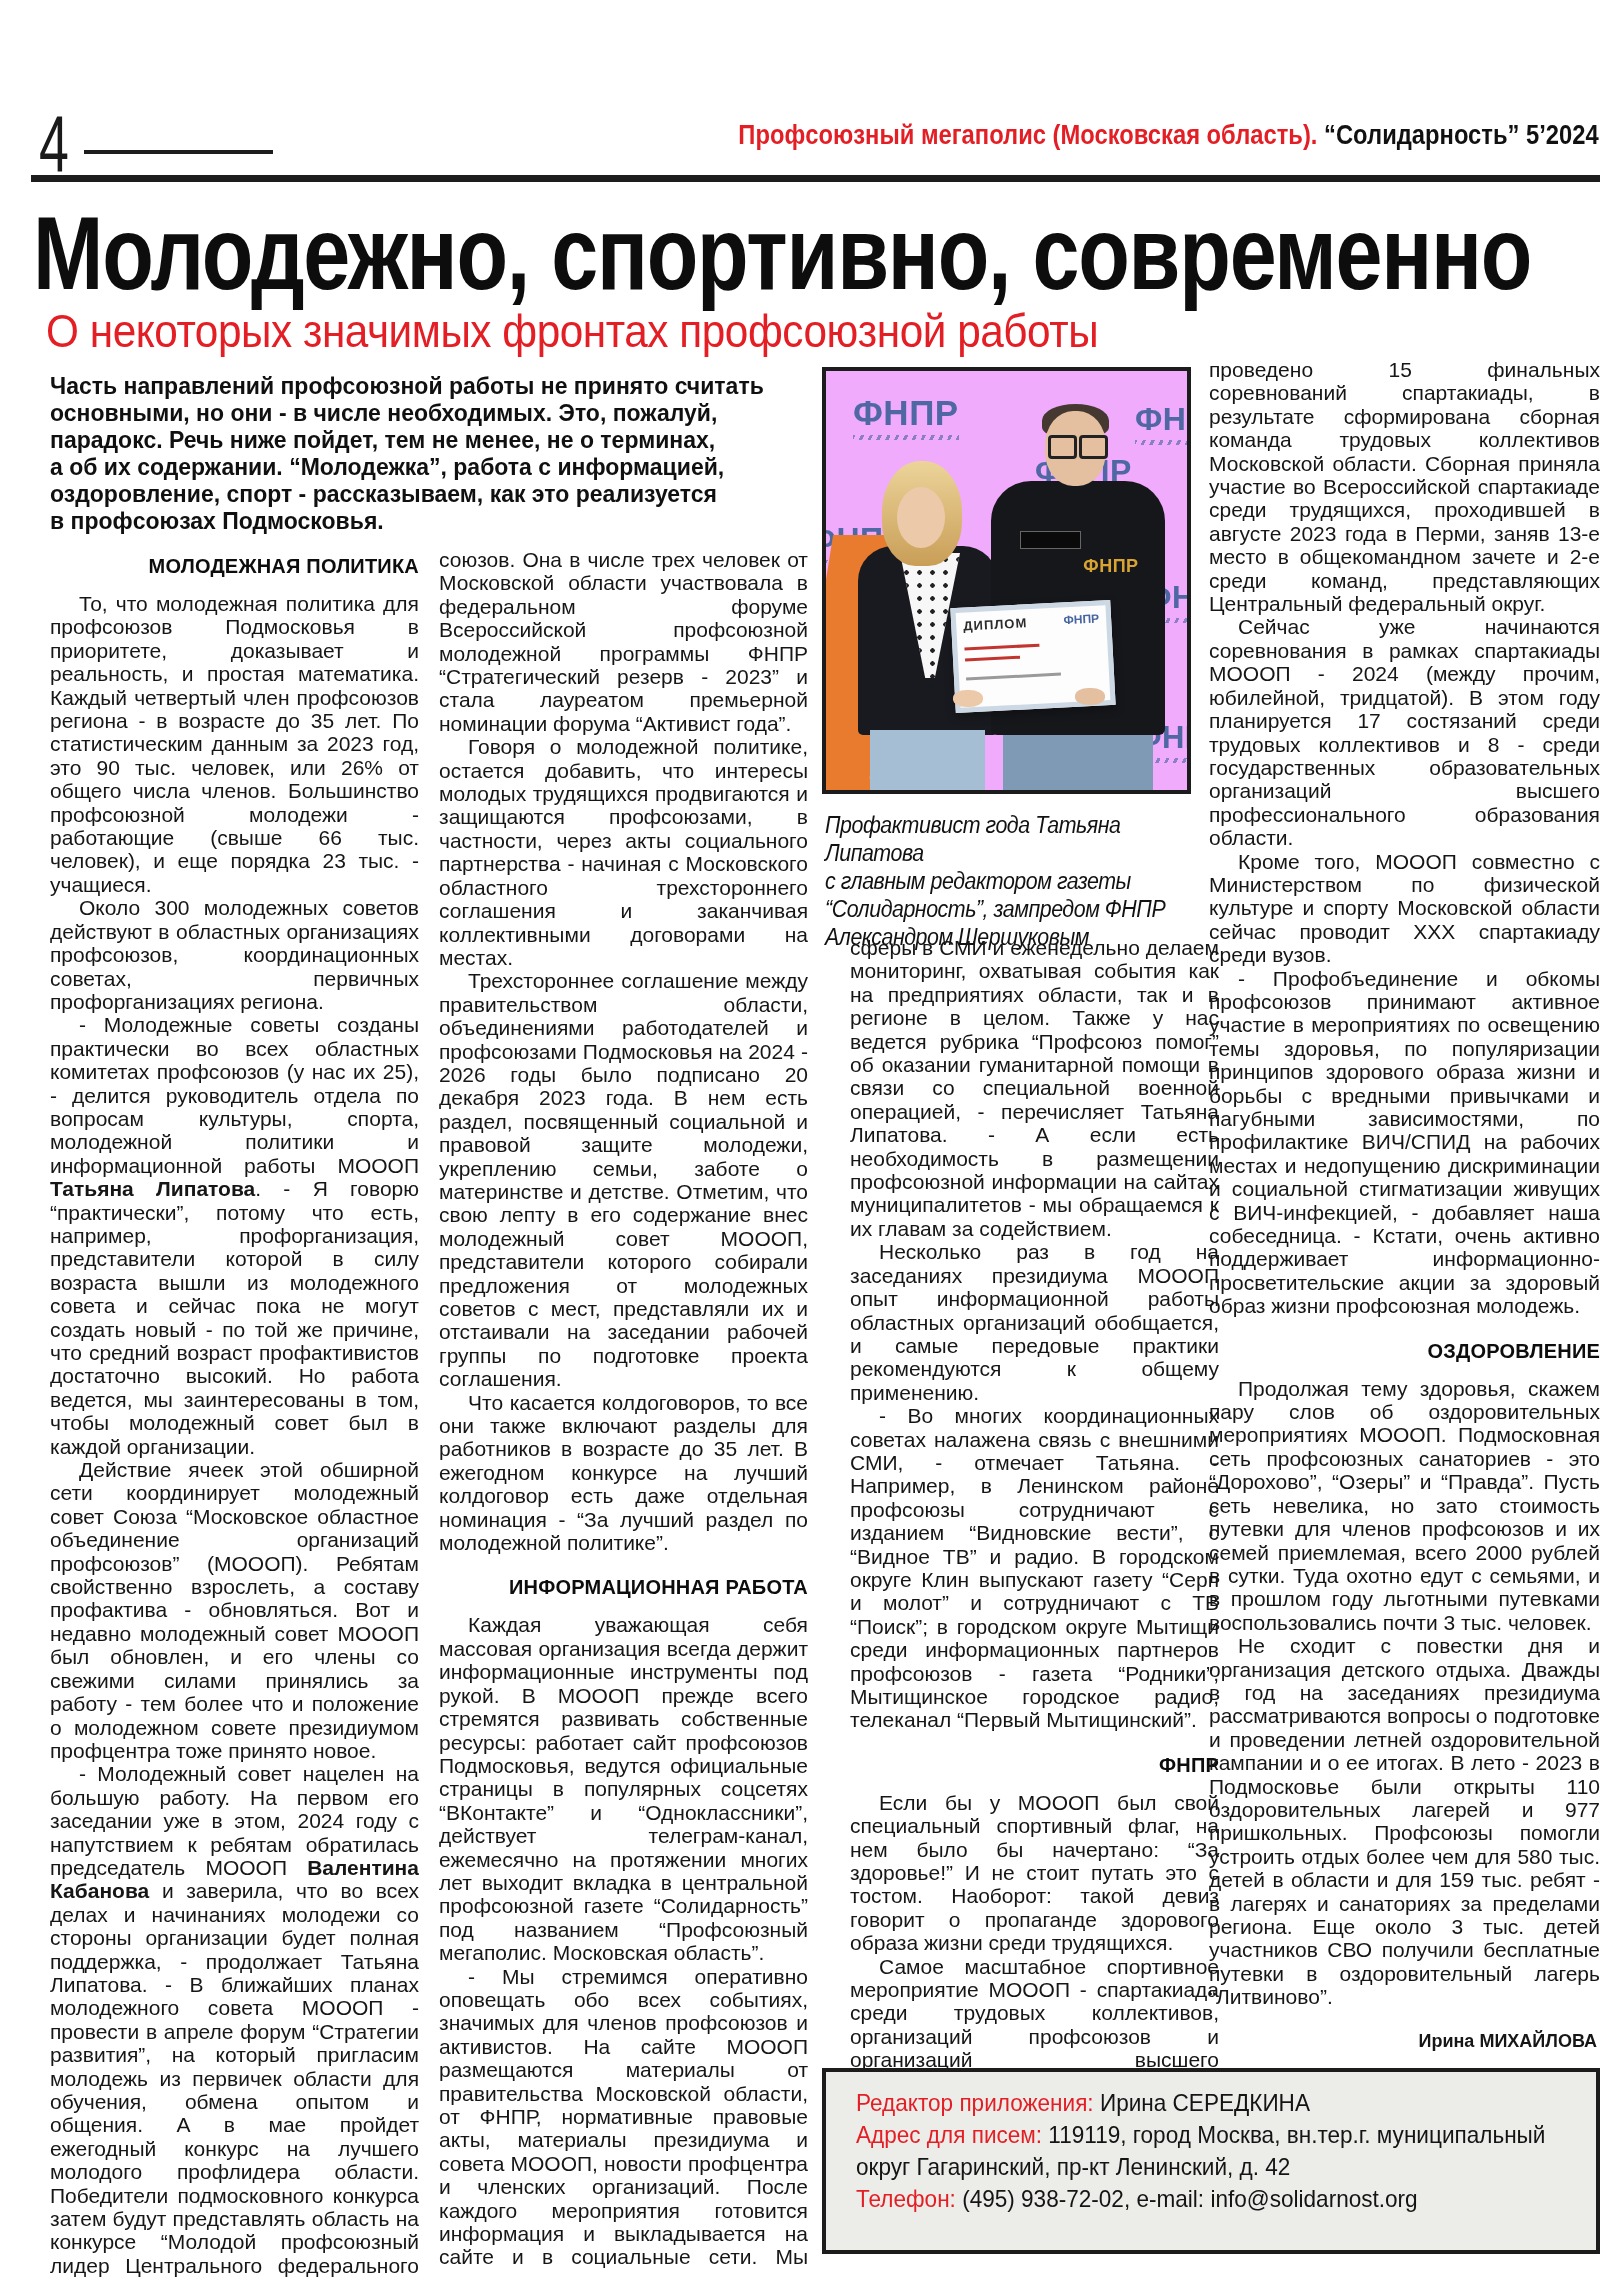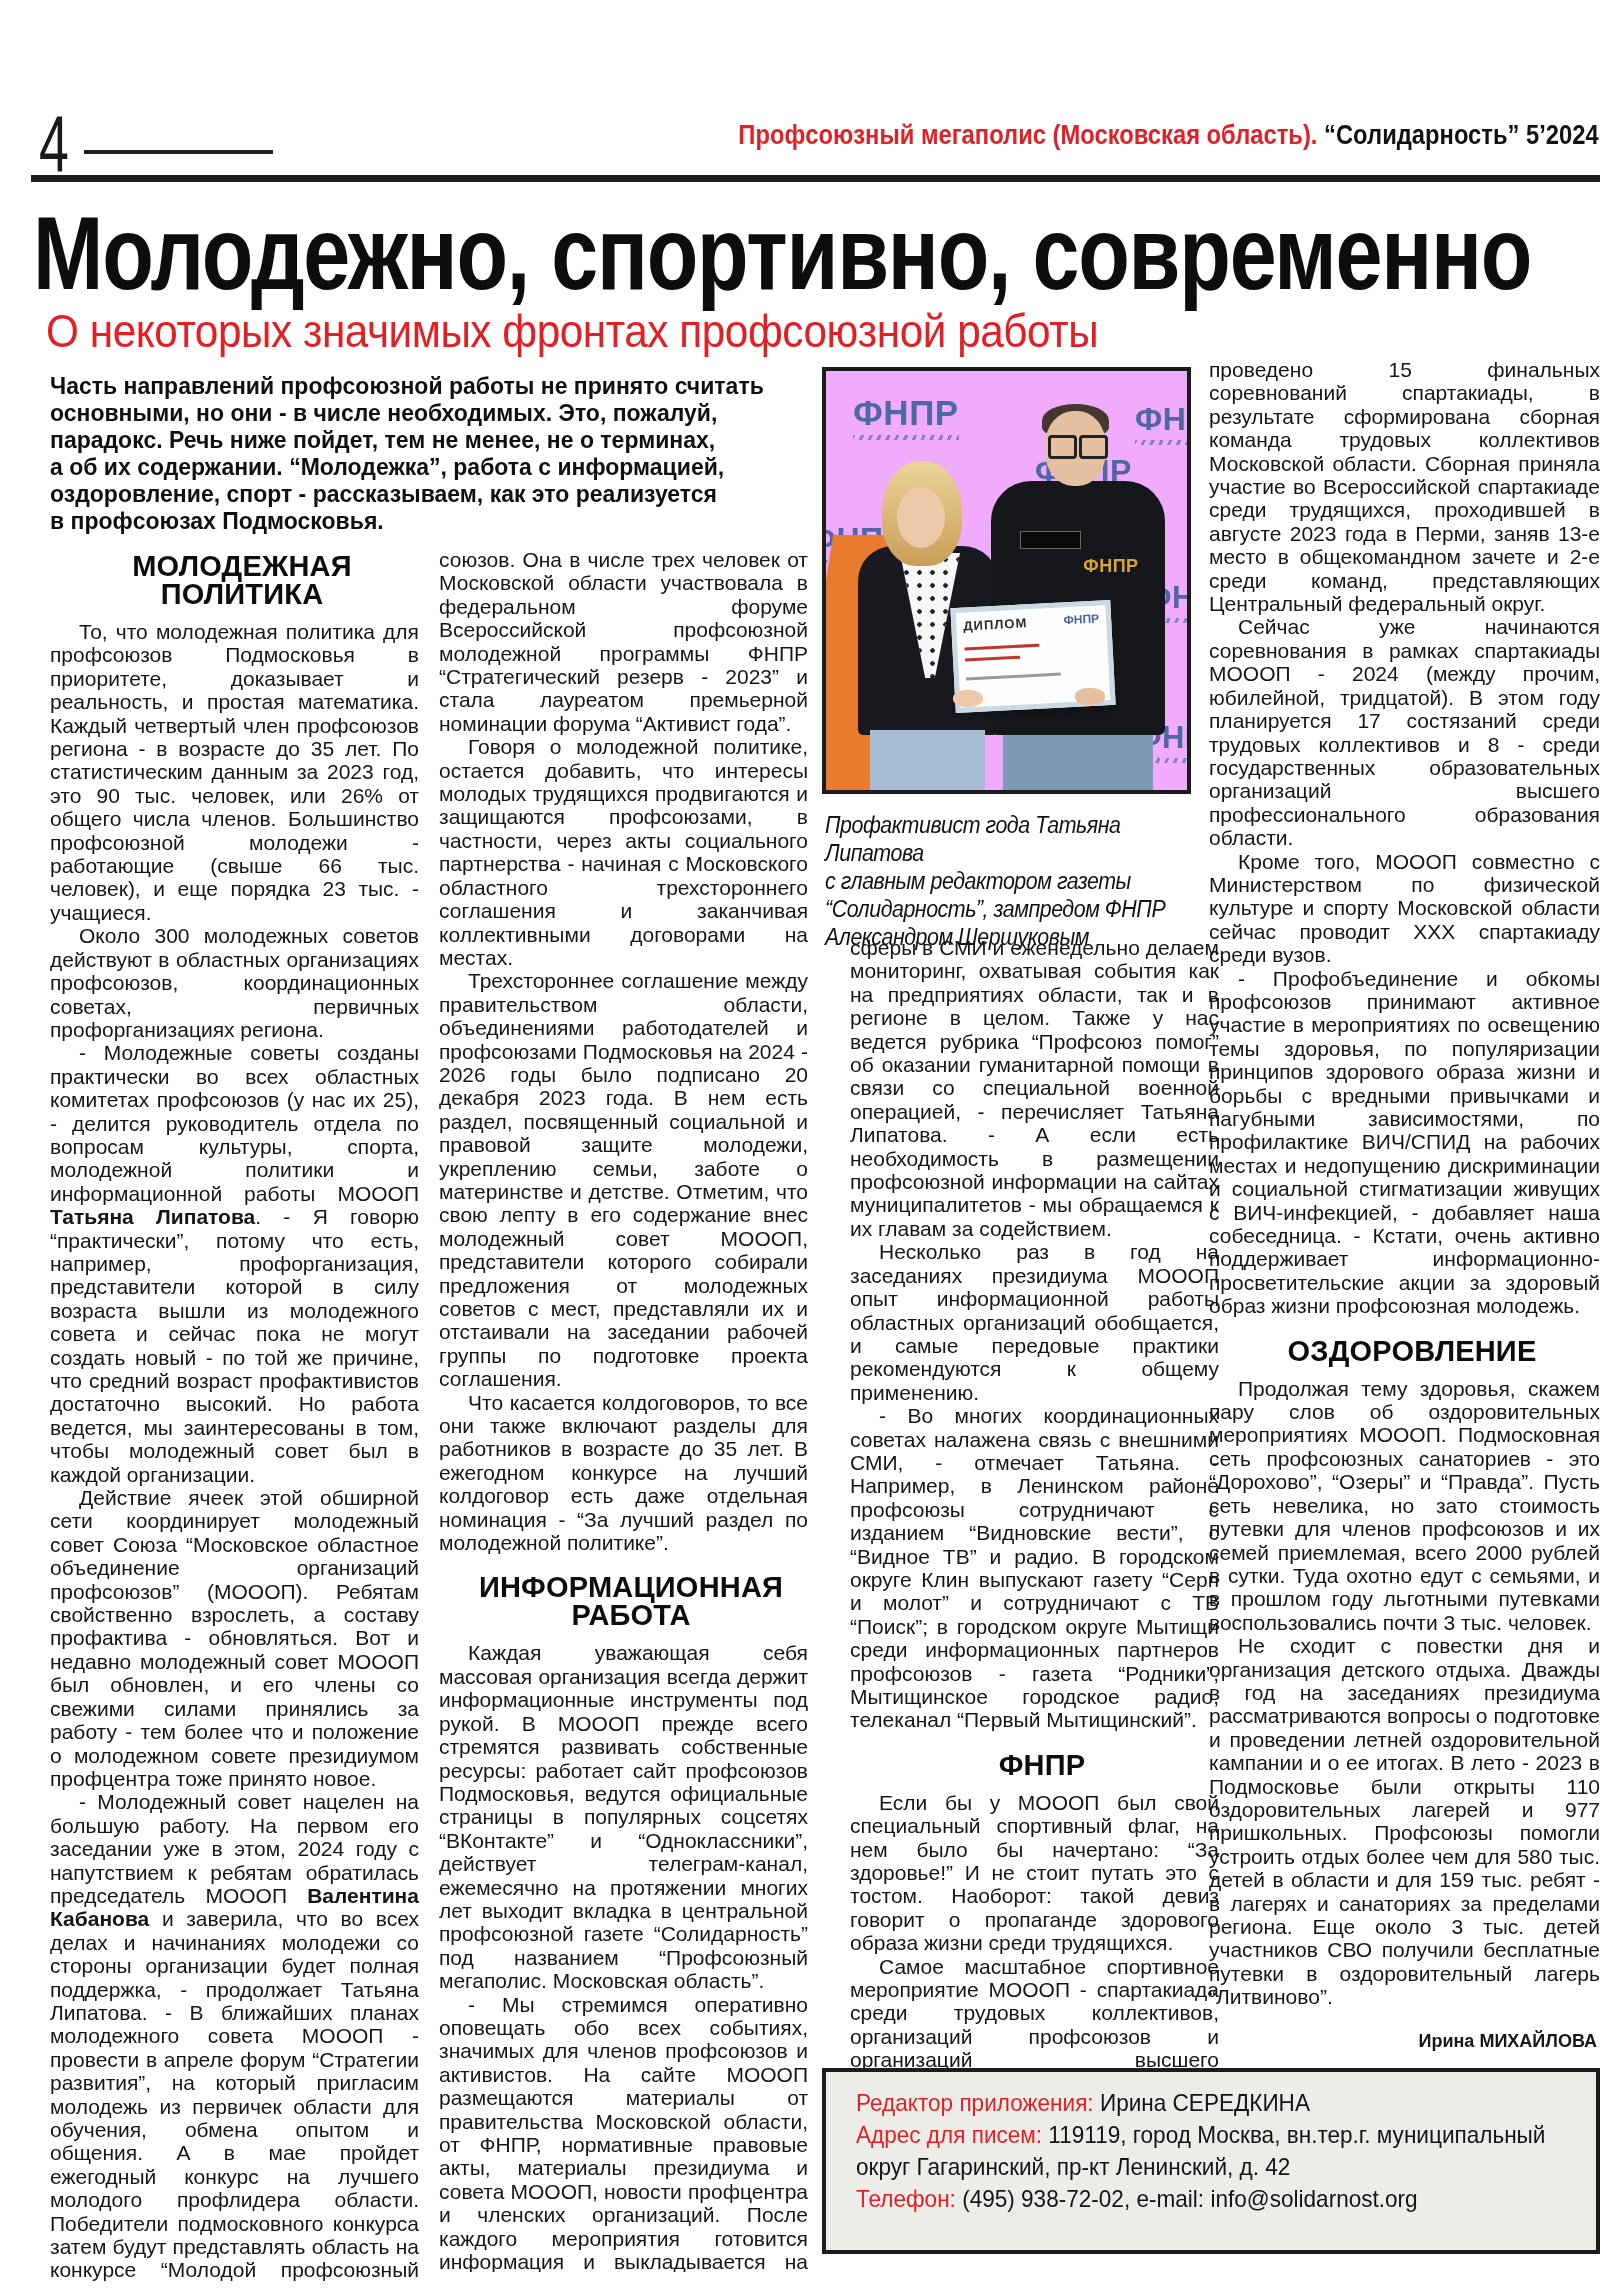--- a/index.html
+++ b/index.html
@@ -90,22 +90,22 @@
   
   .col{position:absolute; font-size:21px; line-height:23.4px; text-align:justify; overflow:hidden;}
   .col-1{left:50px;  top:548px; width:369px; height:1734px;}
   .col-2{left:439px;  top:548px; width:369px; height:1724px;}
   .col-3{left:822px; top:936px; width:369px; height:1132px;margin-left:28px;}
   .col-4{left:1209px; top:358px;  width:391px; height:1710px;}
   .para{margin:0; text-indent:29px;}
   .para.noindent{text-indent:0;}
   .para .b{font-weight:700;}
   .col-heading{
-    font-weight:700; font-size:29px; line-height:28px; letter-spacing:0.2px; color:#0d0d0d;
-    margin:19px 0 12px 15px; text-align:center;
+    font-weight:700; font-size:20px; line-height:28px; letter-spacing:0.2px; color:#0d0d0d;
+    margin:19px 0 12px 15px; text-align:right;
   }
   .col-heading.first{margin-top:4px;}
   .author{margin-top:21px; text-align:right; font-weight:700; font-size:18px; padding-right:3px;}
   
   .footer-box{
     position:absolute; left:822px; top:2068px; width:778px; height:186px;
     border:4.5px solid #1c1c1c; box-sizing:border-box; background:#ecece9;
     padding:15px 30px;
   }
   .footer-inner{

